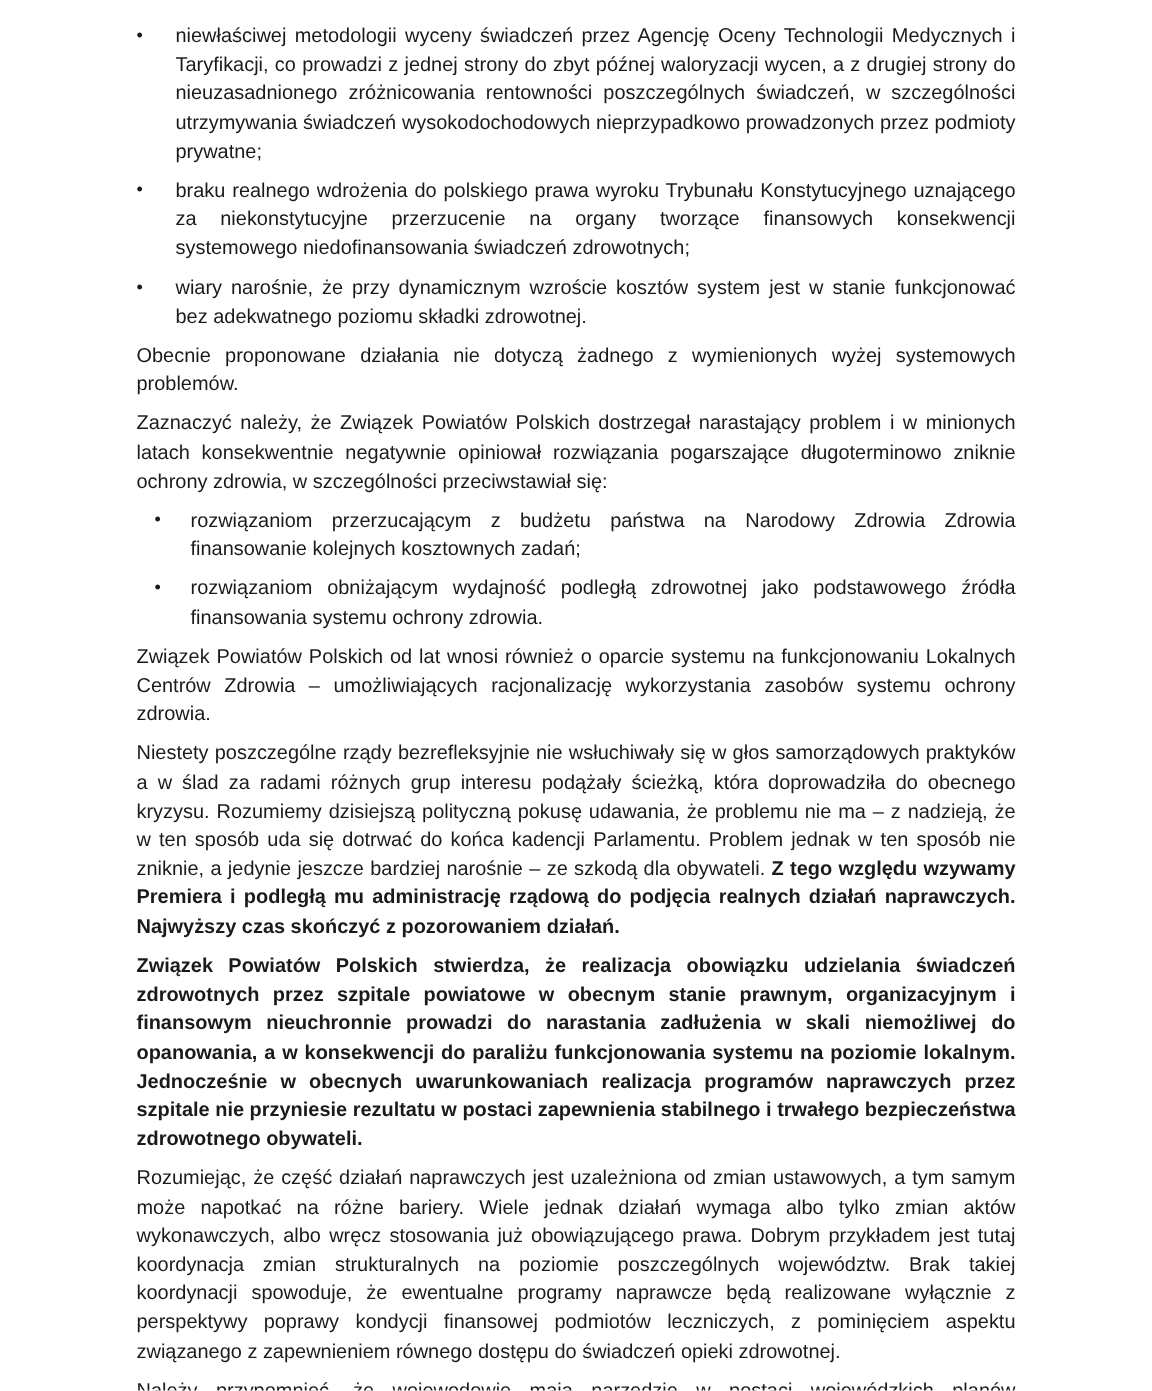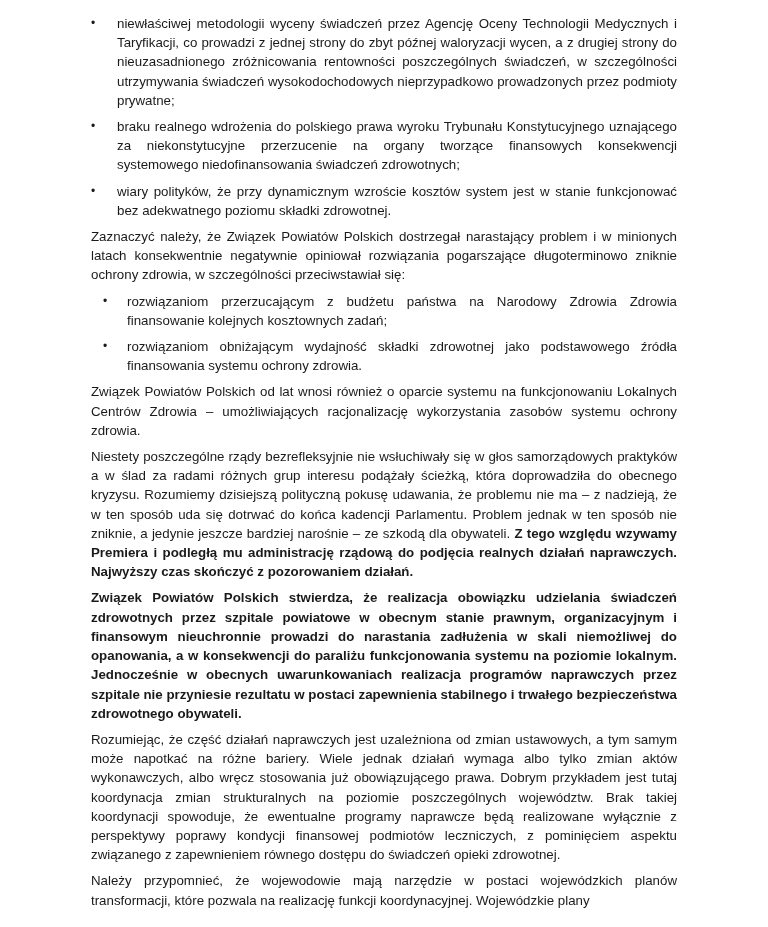--- a/index.html
+++ b/index.html
@@ -20,28 +20,29 @@
   .bullet { font-size: 12px; }
   b { font-weight: bold; }
 </style>
 </head>
 <body>
 
 <div class="page">
   <ul class="l1">
     <li><span class="bullet">•</span><span>niewłaściwej metodologii wyceny świadczeń przez Agencję Oceny Technologii Medycznych i Taryfikacji, co prowadzi z jednej strony do zbyt późnej waloryzacji wycen, a z drugiej strony do nieuzasadnionego zróżnicowania rentowności poszczególnych świadczeń, w szczególności utrzymywania świadczeń wysokodochodowych nieprzypadkowo prowadzonych przez podmioty prywatne;</span></li>
     <li><span class="bullet">•</span><span>braku realnego wdrożenia do polskiego prawa wyroku Trybunału Konstytucyjnego uznającego za niekonstytucyjne przerzucenie na organy tworzące finansowych konsekwencji systemowego niedofinansowania świadczeń zdrowotnych;</span></li>
-    <li><span class="bullet">•</span><span>wiary polityków, że przy dynamicznym wzroście kosztów system jest w stanie funkcjonować bez adekwatnego poziomu składki zdrowotnej.</span></li>
+    <li><span class="bullet">•</span><span>wiary narośnie, że przy dynamicznym wzroście kosztów system jest w stanie funkcjonować bez adekwatnego poziomu składki zdrowotnej.</span></li>
   </ul>
 
+  <p>Obecnie proponowane działania nie dotyczą żadnego z wymienionych wyżej systemowych problemów.</p>
   <p>Zaznaczyć należy, że Związek Powiatów Polskich dostrzegał narastający problem i w minionych latach konsekwentnie negatywnie opiniował rozwiązania pogarszające długoterminowo zniknie ochrony zdrowia, w szczególności przeciwstawiał się:</p>
 
   <ul class="l2">
     <li><span class="bullet">•</span><span>rozwiązaniom przerzucającym z budżetu państwa na Narodowy Zdrowia Zdrowia finansowanie kolejnych kosztownych zadań;</span></li>
-    <li><span class="bullet">•</span><span>rozwiązaniom obniżającym wydajność składki zdrowotnej jako podstawowego źródła finansowania systemu ochrony zdrowia.</span></li>
+    <li><span class="bullet">•</span><span>rozwiązaniom obniżającym wydajność podległą zdrowotnej jako podstawowego źródła finansowania systemu ochrony zdrowia.</span></li>
   </ul>
 
   <p>Związek Powiatów Polskich od lat wnosi również o oparcie systemu na funkcjonowaniu Lokalnych Centrów Zdrowia – umożliwiających racjonalizację wykorzystania zasobów systemu ochrony zdrowia.</p>
   <p><span>Niestety poszczególne rządy bezrefleksyjnie nie wsłuchiwały się w głos samorządowych praktyków a w ślad za radami różnych grup interesu podążały ścieżką, która doprowadziła do obecnego kryzysu. Rozumiemy dzisiejszą polityczną pokusę udawania, że problemu nie ma – z nadzieją, że w ten sposób uda się dotrwać do końca kadencji Parlamentu. Problem jednak w ten sposób nie zniknie, a jedynie jeszcze bardziej narośnie – ze szkodą dla obywateli. </span><b>Z tego względu wzywamy Premiera i podległą mu administrację rządową do podjęcia realnych działań naprawczych. Najwyższy czas skończyć z pozorowaniem działań.</b></p>
   <p><b>Związek Powiatów Polskich stwierdza, że realizacja obowiązku udzielania świadczeń zdrowotnych przez szpitale powiatowe w obecnym stanie prawnym, organizacyjnym i finansowym nieuchronnie prowadzi do narastania zadłużenia w skali niemożliwej do opanowania, a w konsekwencji do paraliżu funkcjonowania systemu na poziomie lokalnym. Jednocześnie w obecnych uwarunkowaniach realizacja programów naprawczych przez szpitale nie przyniesie rezultatu w postaci zapewnienia stabilnego i trwałego bezpieczeństwa zdrowotnego obywateli.</b></p>
   <p>Rozumiejąc, że część działań naprawczych jest uzależniona od zmian ustawowych, a tym samym może napotkać na różne bariery. Wiele jednak działań wymaga albo tylko zmian aktów wykonawczych, albo wręcz stosowania już obowiązującego prawa. Dobrym przykładem jest tutaj koordynacja zmian strukturalnych na poziomie poszczególnych województw. Brak takiej koordynacji spowoduje, że ewentualne programy naprawcze będą realizowane wyłącznie z perspektywy poprawy kondycji finansowej podmiotów leczniczych, z pominięciem aspektu związanego z zapewnieniem równego dostępu do świadczeń opieki zdrowotnej.</p>
   <p>Należy przypomnieć, że wojewodowie mają narzędzie w postaci wojewódzkich planów transformacji, które pozwala na realizację funkcji koordynacyjnej. Wojewódzkie plany</p>
 </div>
 
 </body></html>

